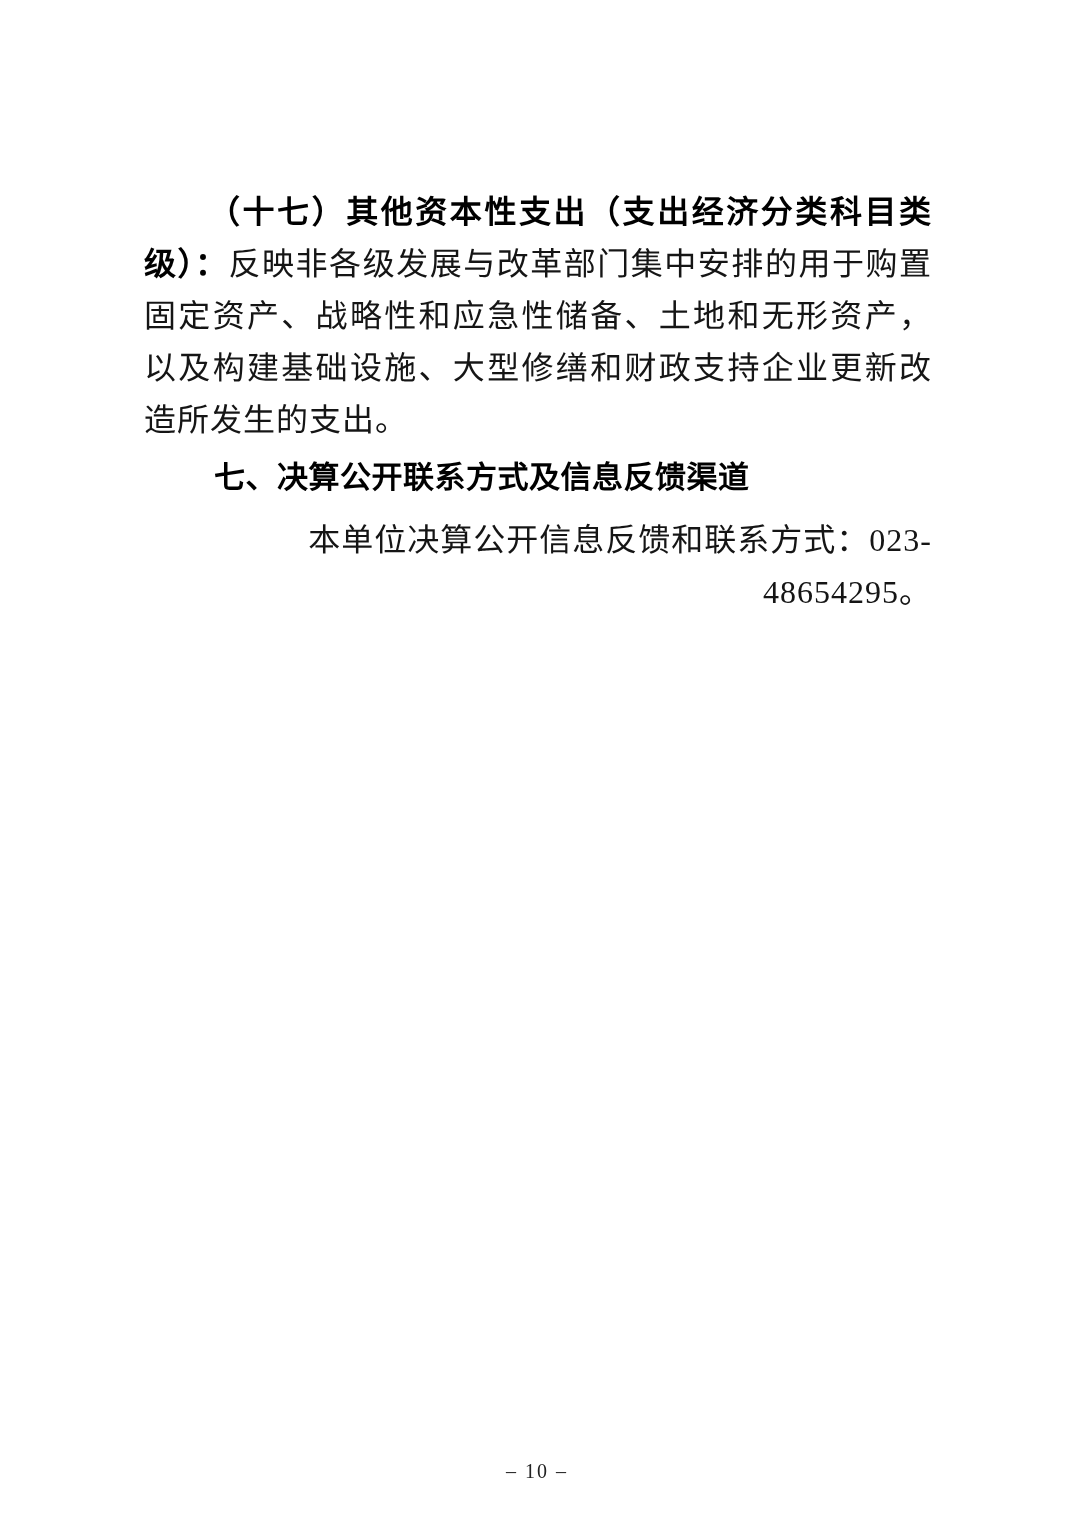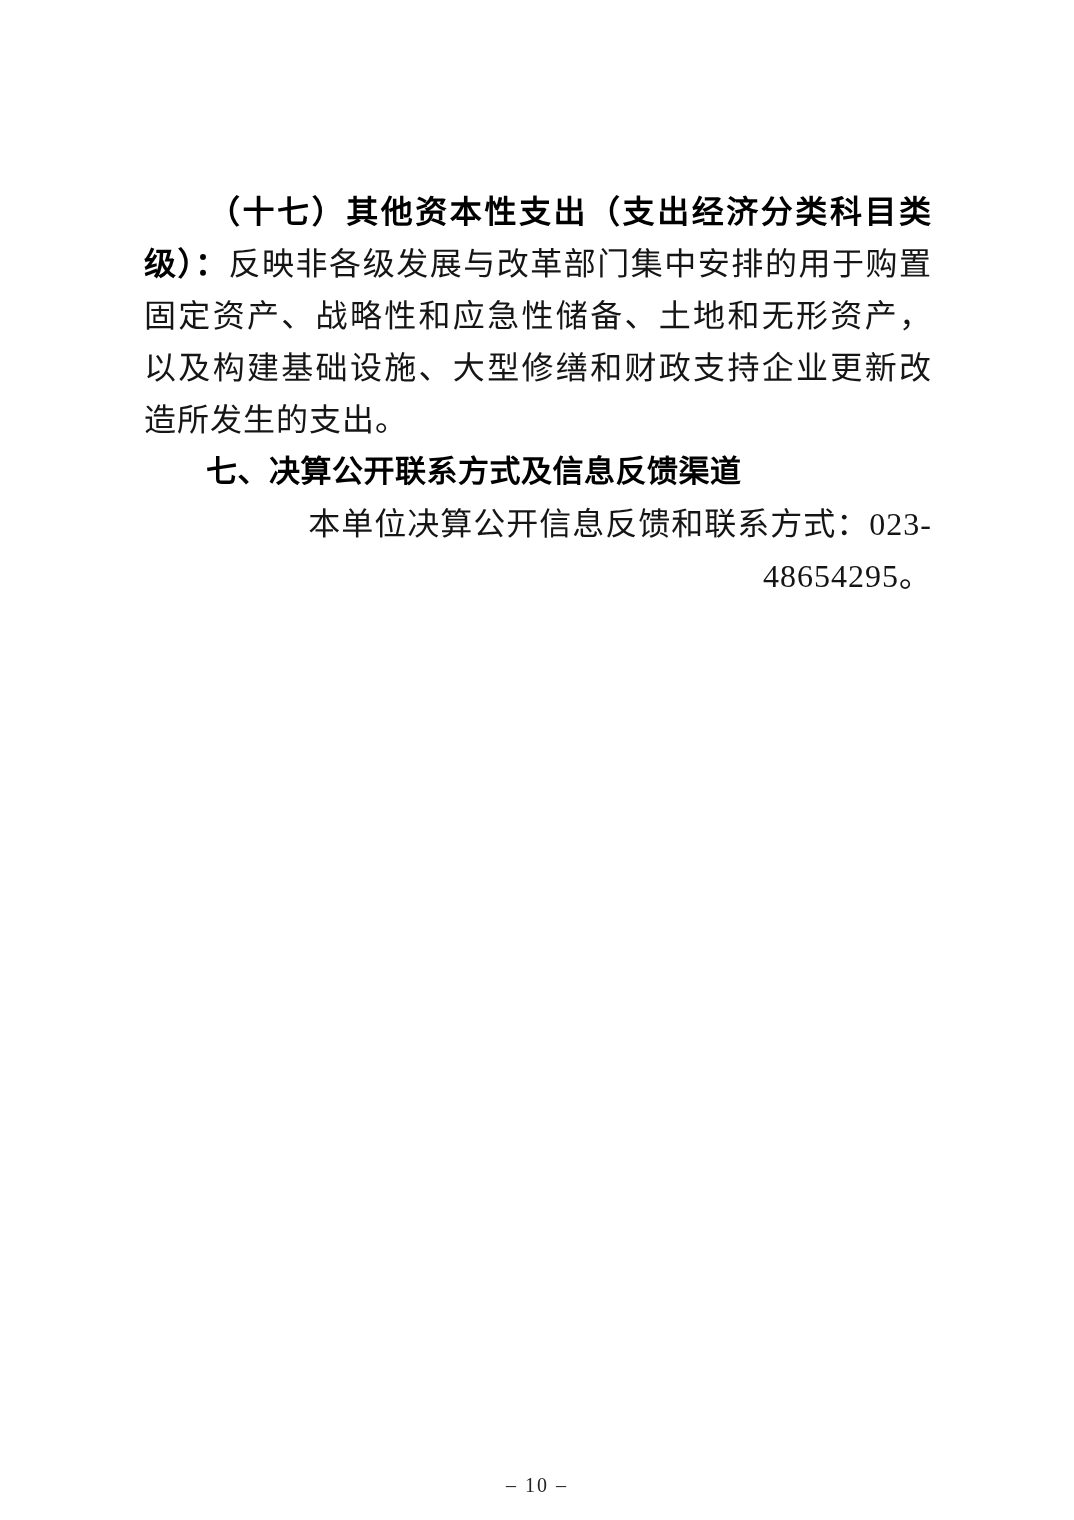--- a/index.html
+++ b/index.html
@@ -41,40 +41,40 @@
     font-weight: bold;
     color: #000000;
   }
 
   .para .body-text {
     font-weight: normal;
   }
 
   .section-heading {
     text-indent: 2em;
-    margin: 0;
-    font-family: Liberation Serif, serif;
+    margin: 8px;
+    font-family: Liberation Mono, monospace;
     font-weight: bold;
     font-size: 31px;
     line-height: 52px;
     color: #000000;
     text-align: left;
     letter-spacing: 0.5px;
   }
 
   .contact-line {
     text-indent: 2em;
     margin: 0;
     text-align: right;
   }
 
   .page-footer {
     position: absolute;
     left: 0;
-    bottom: 22px;
+    bottom: 36px;
     width: 100%;
     text-align: center;
     font-size: 20px;
     line-height: 26px;
     color: #222222;
     letter-spacing: 2px;
   }
 </style>
 </head>
 <body>

